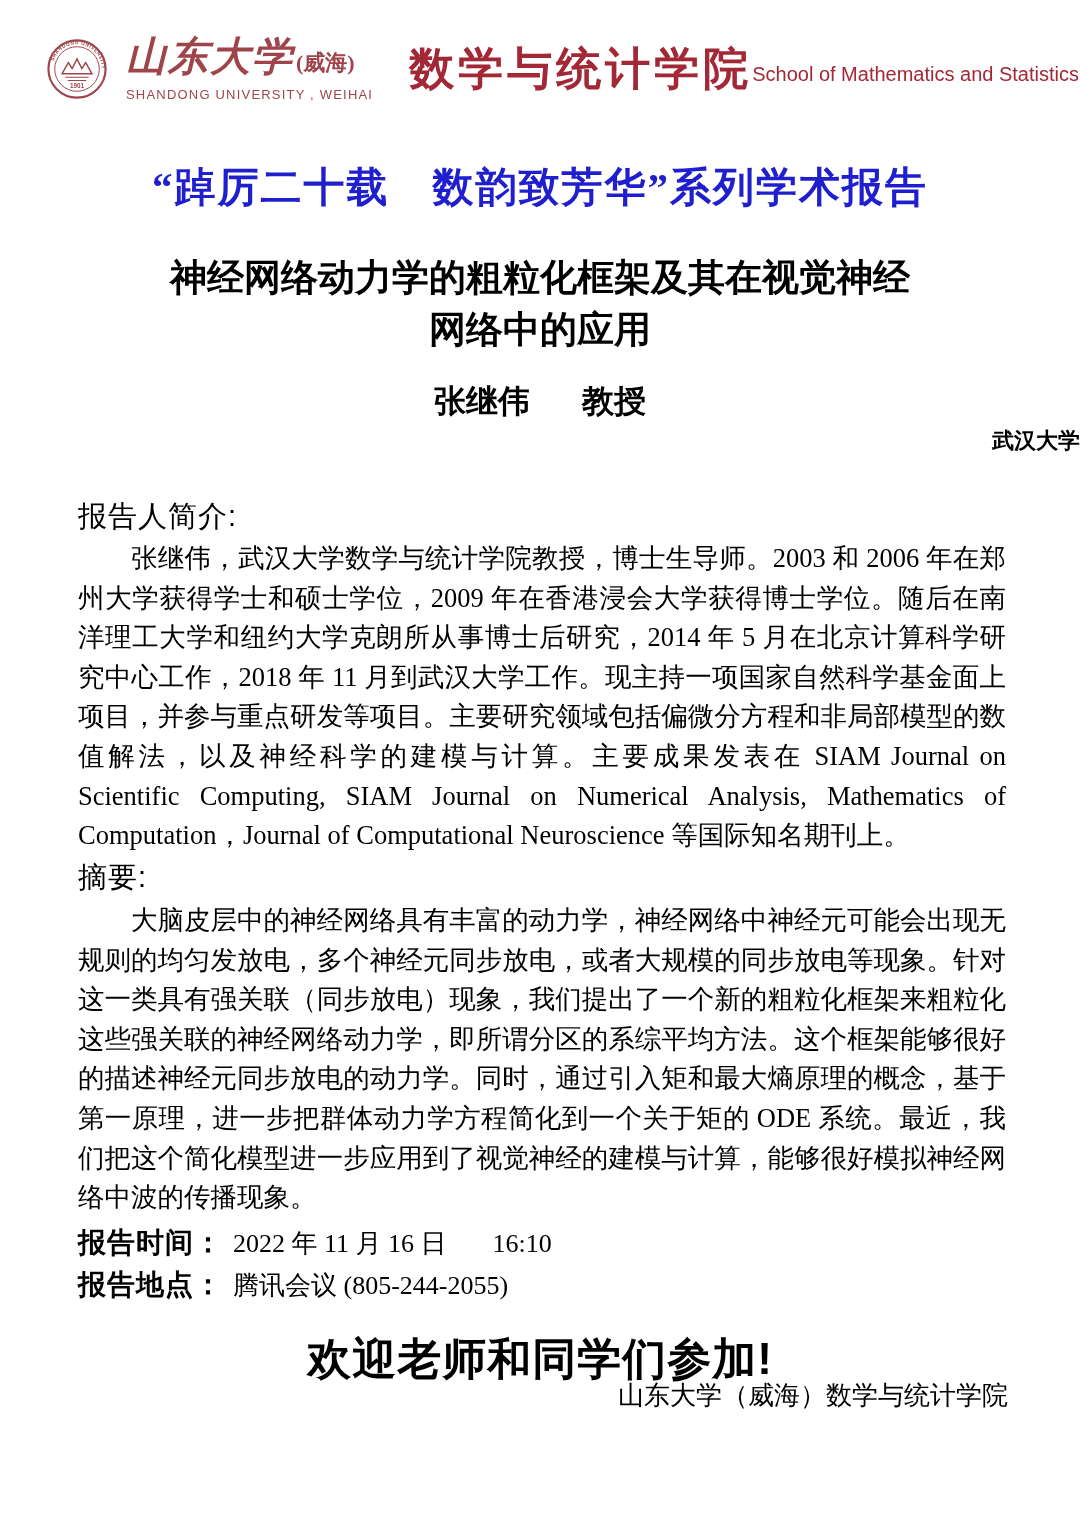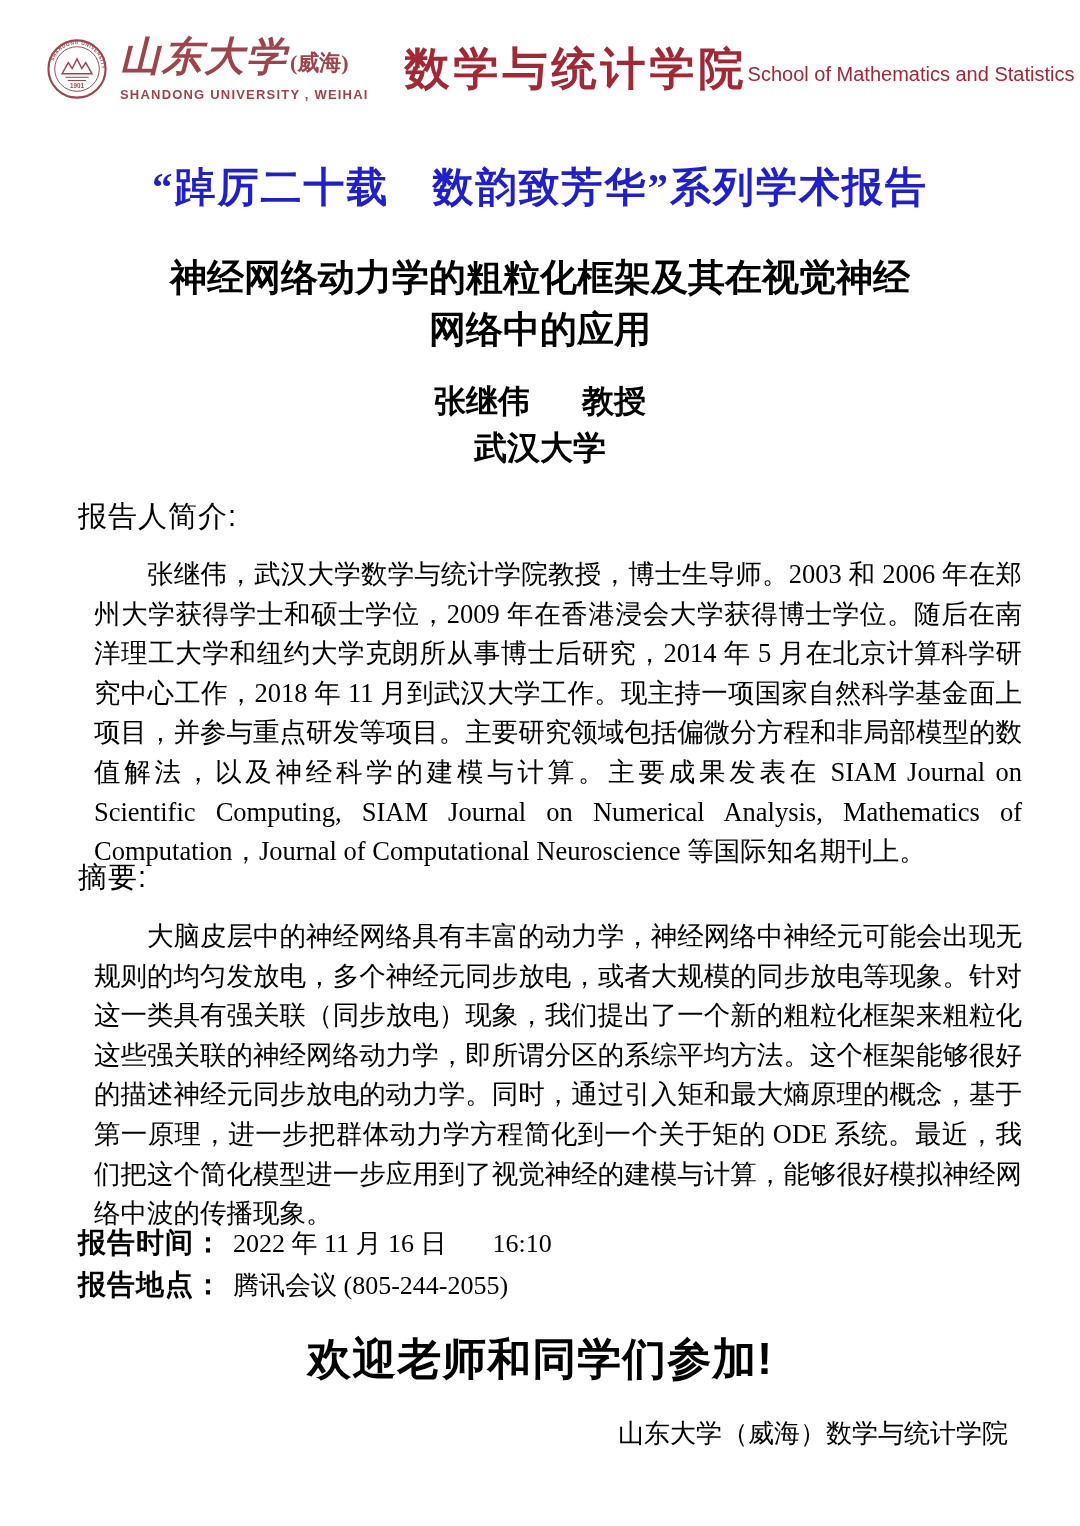--- a/index.html
+++ b/index.html
@@ -19,28 +19,28 @@
     color:var(--ink);
   }
   
   .header{
     position:absolute; left:46px; top:36px;
     display:flex; align-items:center;
   }
   .seal{width:62px;height:62px;flex:0 0 auto;}
   .seal circle,.seal path.ln{fill:none;stroke:var(--seal-red);}
   .seal text{fill:var(--seal-red);font-family:"Liberation Sans","DejaVu Sans",sans-serif;font-weight:bold;}
-  .univ{margin-left:12px;display:flex;flex-direction:column;align-items:flex-start;}
+  .univ{margin-left:18px;display:flex;flex-direction:column;align-items:flex-start;}
   .univ-cn{
     font-size:40px;line-height:42px;color:var(--seal-red);
     font-weight:bold;font-style:italic;letter-spacing:2px;white-space:nowrap;
   }
   .univ-weihai{font-size:22px;font-style:normal;letter-spacing:0;margin-left:2px;}
   .univ-en{
-    font-size:13px;font-weight:bold;letter-spacing:1.2px;color:var(--seal-red);
+    font-size:13px;font-weight:normal;letter-spacing:1.2px;color:var(--seal-red);
     font-family:"Liberation Sans","DejaVu Sans",sans-serif;margin-top:3px;white-space:nowrap;
   }
   .college{margin-left:36px;display:flex;flex-direction:row;align-items:flex-start;}
   .college-cn{
     font-size:45px;line-height:48px;font-weight:bold;color:var(--red);
     letter-spacing:4px;font-family:"Liberation Sans","DejaVu Sans",sans-serif;white-space:nowrap;
   }
   .college-en{
     font-size:20px;color:var(--red);margin-top:18px;
     font-family:"Liberation Sans","DejaVu Sans",sans-serif;white-space:nowrap;
@@ -55,55 +55,55 @@
     position:absolute;top:252px;left:0;width:100%;
     text-align:center;font-size:37px;font-weight:bold;line-height:52px;
   }
   .speaker-line{
     position:absolute;top:380px;left:0;width:100%;
     text-align:center;font-size:32px;font-weight:bold;
   }
   .speaker-title{margin-left:52px;}
   .affiliation{
     position:absolute;top:426px;left:0;width:100%;
-    text-align:center;font-size:33px;font-weight:bold;
+    text-align:right;font-size:22px;font-weight:bold;
   }
   
   .sec-heading{
     position:absolute;left:78px;
     font-size:29px;font-weight:normal;
     font-family:"Liberation Sans","DejaVu Sans",sans-serif;
     letter-spacing:1px;
   }
   .bio-heading{top:497px;}
   .abstract-heading{top:858px;}
   .para{
     position:absolute;left:78px;width:928px;
     font-size:26.5px;line-height:39.6px;
-    text-align:justify;text-indent:2em;margin:16px;
+    text-align:justify;text-indent:2em;margin:0;
   }
   .bio-text{top:539px;}
   .abstract-text{top:901px;}
   
   .schedule{position:absolute;left:78px;top:1222px;}
   .sched-row{font-size:26px;line-height:41px;white-space:nowrap;}
   .sched-label{
     font-size:28px;font-weight:bold;
     font-family:"Liberation Sans","DejaVu Sans",sans-serif;letter-spacing:1px;
   }
   .sched-value{margin-left:10px;}
   .sched-clock{margin-left:46px;}
   
   .welcome{
     position:absolute;top:1330px;left:0;width:100%;
     text-align:center;font-size:44px;font-weight:bold;letter-spacing:1px;
     font-family:"Liberation Sans","DejaVu Sans",sans-serif;
   }
   .footer{
-    position:absolute;top:1414px;right:72px;
+    position:absolute;top:1376px;right:72px;
     text-align:right;font-size:26px;line-height:40px;
   }
 </style>
 </head>
 <body>
 
 <div class="page">
 
   <div class="header">
     <svg class="seal" viewBox="0 0 64 64" xmlns="http://www.w3.org/2000/svg" xmlns:xlink="http://www.w3.org/1999/xlink">

